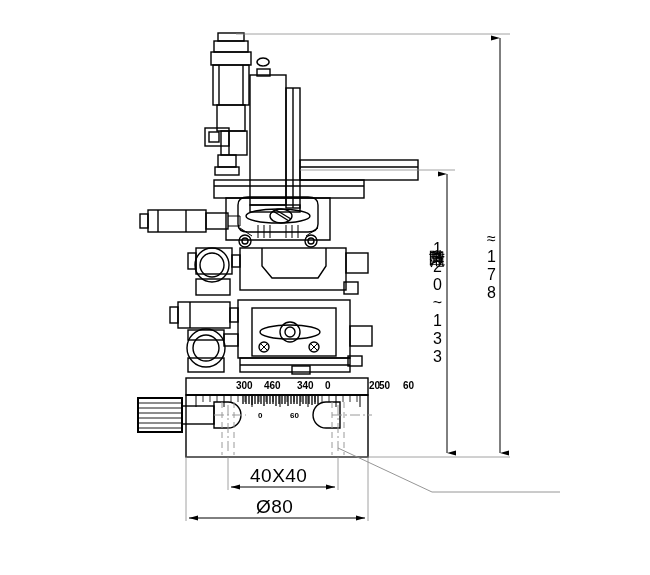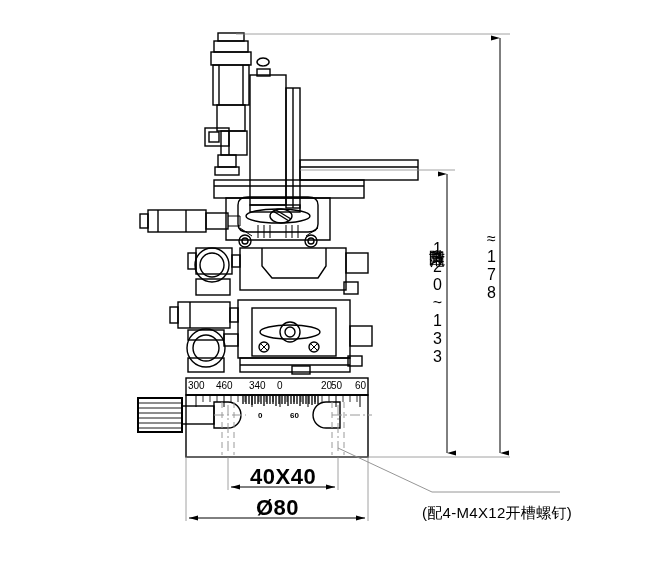--- a/index.html
+++ b/index.html
@@ -23,37 +23,37 @@
     height: 575px;
   }
   .lbl {
     position: absolute;
     font-family: "Liberation Sans", sans-serif;
     color: #000000;
     white-space: nowrap;
     line-height: 1;
   }
   .lbl-dim {
-    font-size: 22px;
+    font-size: 19px;
     letter-spacing: 0.5px;
-    font-weight: bold;
   }
   .lbl-note {
     font-size: 15px;
     letter-spacing: 0.3px;
   }
   .lbl-vert {
     font-size: 16px;
     writing-mode: vertical-rl;
     text-orientation: upright;
     letter-spacing: 1px;
   }
   .lbl-scale {
     font-size: 10px;
-    font-weight: normal;
+    font-weight: bold;
+    margin-left: 48px;
   }
   .lbl-scale-sm {
     font-size: 8px;
     font-weight: bold;
   }
 </style>
 </head>
 <body>
 
 <div id="root">
@@ -302,21 +302,20 @@
 
   <div class="lbl lbl-vert" style="left:429px; top:236px;">升降范围120~133</div>
 
   <div class="lbl lbl-vert" style="left:483px; top:230px;">≈178</div>
 
   <div class="lbl lbl-dim" style="left:250px; top:466px;">40X40</div>
 
   <div class="lbl lbl-dim" style="left:256px; top:497px;">Ø80</div>
 
 
-  <div class="lbl lbl-note" style="left:422px; top:505px;">(配4-M4X12开槽螺钉)</div>
 
   <div class="lbl lbl-scale" style="left:188px; top:381px;">300</div>
   <div class="lbl lbl-scale" style="left:216px; top:381px;">460</div>
   <div class="lbl lbl-scale" style="left:249px; top:381px;">340</div>
   <div class="lbl lbl-scale" style="left:277px; top:381px;">0</div>
   <div class="lbl lbl-scale" style="left:321px; top:381px;">20</div>
   <div class="lbl lbl-scale" style="left:331px; top:381px;">50</div>
   <div class="lbl lbl-scale" style="left:355px; top:381px;">60</div>
 
   <div class="lbl lbl-scale-sm" style="left:258px; top:412px;">0</div>

